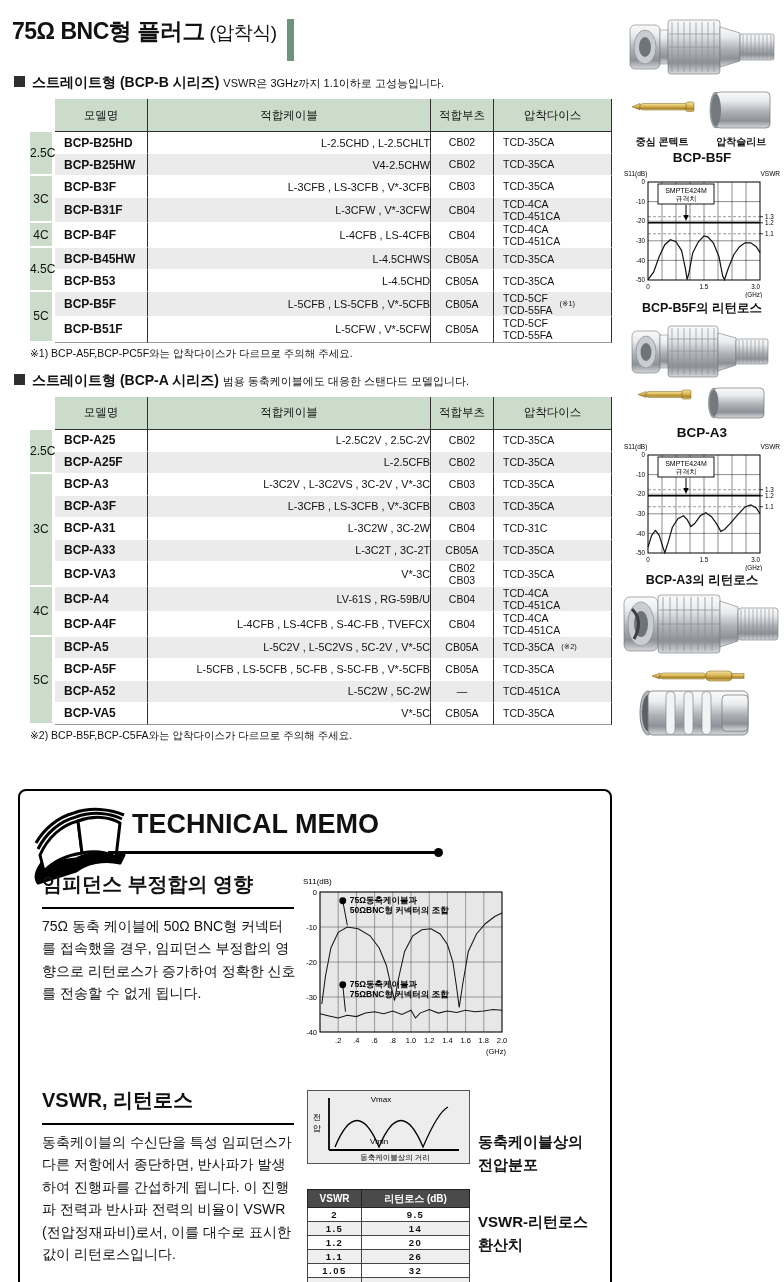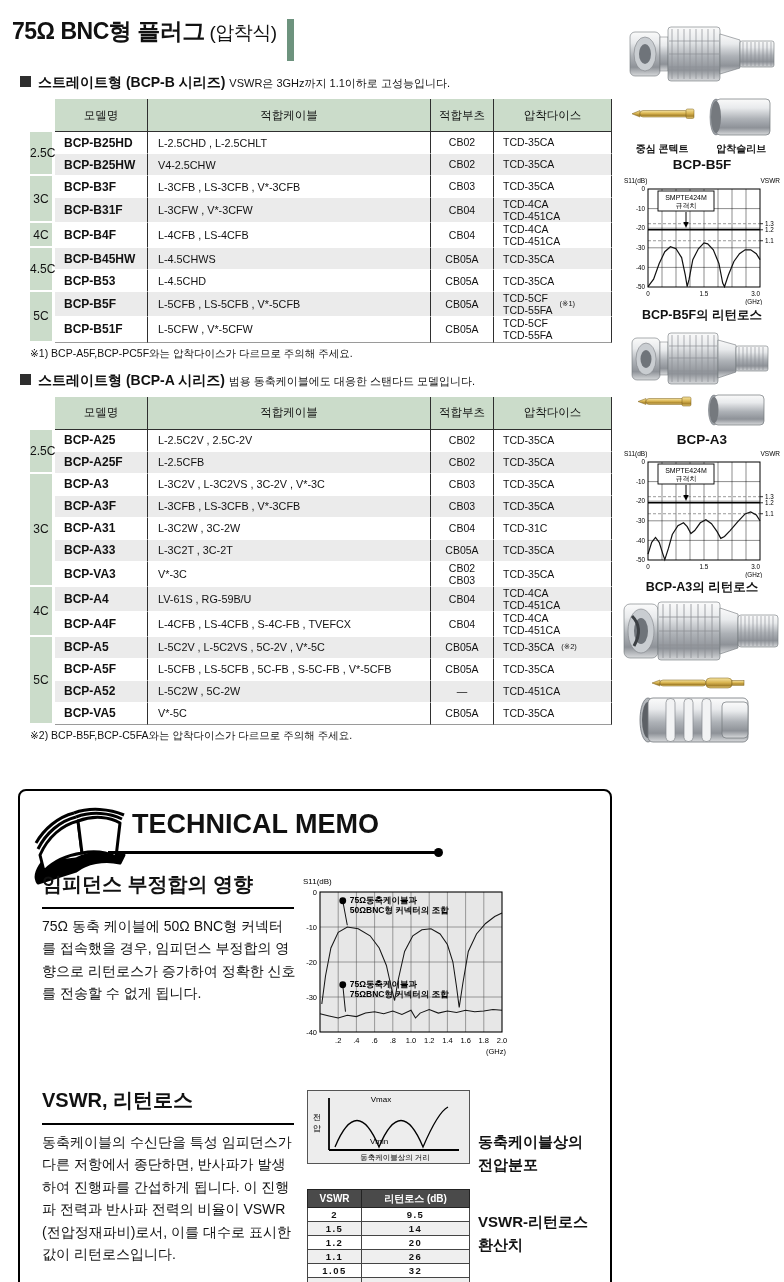--- a/index.html
+++ b/index.html
@@ -7,44 +7,44 @@
   .page{position:relative;width:784px;height:1282px;background:#ffffff;overflow:hidden;}
   svg{font-family:"Liberation Sans","DejaVu Sans",sans-serif;}
 
   
   .left{position:absolute;left:0;top:0;width:620px;}
   .hdr{display:flex;align-items:flex-start;margin:16px 0 0 12px;}
   .hdr-title{font-size:23px;font-weight:bold;letter-spacing:-0.5px;white-space:nowrap;}
   .hdr-title .sub{font-size:19px;font-weight:normal;}
   .hdr-bar{width:7px;height:42px;background:#6d937e;margin:3px 11px 0 10px;flex:none;}
   .hdr-tag{font-size:15px;font-weight:bold;line-height:1.4;padding-top:2px;white-space:nowrap;}
-  .sec{margin:13px 0 0 20px;font-size:14px;font-weight:bold;white-space:nowrap;}
+  .sec{margin:13px 0 0 14px;font-size:14px;font-weight:bold;white-space:nowrap;}
   .sec .sq{display:inline-block;width:11px;height:11px;background:#2e2e2e;margin-right:7px;}
   .sec .sub{font-size:11px;font-weight:normal;}
   table.spec{border-collapse:separate;border-spacing:0;table-layout:fixed;width:582px;margin:7px 0 0 30px;font-size:11px;}
   table.spec th,table.spec td{box-sizing:border-box;padding:0;}
   table.spec thead th{background:#cbdcca;height:33px;font-weight:normal;font-size:11.5px;border-bottom:1px solid #2f2f2f;text-align:center;}
   table.spec thead th.th-empty{background:transparent;border-bottom:none;}
   table.spec thead th.h-cable,table.spec thead th.h-boot,table.spec thead th.h-die{border-left:1px solid #2f2f2f;}
   table.spec thead th.h-die{border-right:1px solid #2f2f2f;}
   table.spec tbody tr{height:22px;}
   table.spec tbody tr.alt td{background:#ebebeb;}
   table.spec tbody tr td{background:#fff;border-bottom:1px solid #ffffff;}
   table.spec td.c-group{background:#cbdcca !important;text-align:center;font-size:12px;border-right:3px solid #ffffff;border-bottom:2px solid #ffffff;}
   table.spec td.c-model{font-weight:bold;font-size:12px;padding-left:9px;}
-  table.spec td.c-cable{font-size:10.8px;padding-left:10px;border-left:1px solid #2f2f2f;}
+  table.spec td.c-cable{font-size:10.8px;padding-left:10px;border-left:1px solid #2f2f2f;text-align:right;}
   table.spec td.c-boot{font-size:10.5px;text-align:center;border-left:1px solid #2f2f2f;line-height:1.15;}
   table.spec td.c-die{font-size:10.5px;border-left:1px solid #2f2f2f;border-right:1px solid #2f2f2f;}
   table.spec tbody tr:last-child td{border-bottom:1px solid #9a9a9a;}
   .die-wrap{display:flex;align-items:center;gap:7px;padding-left:9px;line-height:1.15;}
   .die-note{font-size:7.5px;}
   .tbl-note{margin:4px 0 0 30px;font-size:10.5px;color:#111;}
 
   
-  .side{position:absolute;left:620px;top:8px;width:164px;height:760px;}
+  .side{position:absolute;left:620px;top:1px;width:164px;height:760px;}
   .side .abs{position:absolute;}
   .plabels{position:absolute;left:2px;top:134px;width:158px;display:flex;justify-content:space-around;font-size:10px;font-weight:bold;}
   .pcap{position:absolute;left:0;width:164px;text-align:center;font-size:13.5px;font-weight:bold;}
   .rl-cap{position:absolute;left:0;width:164px;text-align:center;font-size:12.5px;font-weight:bold;}
 
   
   .memo{position:absolute;left:18px;top:763px;width:594px;height:510px;border:2.5px solid #000;border-radius:8px;background:#fff;box-sizing:border-box;margin-top:26px;}
   .memo .abs{position:absolute;}
   .memo-title{position:absolute;left:112px;top:18px;font-size:27px;font-weight:bold;letter-spacing:0px;white-space:nowrap;}
   .memo-rule{position:absolute;left:88px;top:60px;width:332px;height:2.5px;background:#000;}

